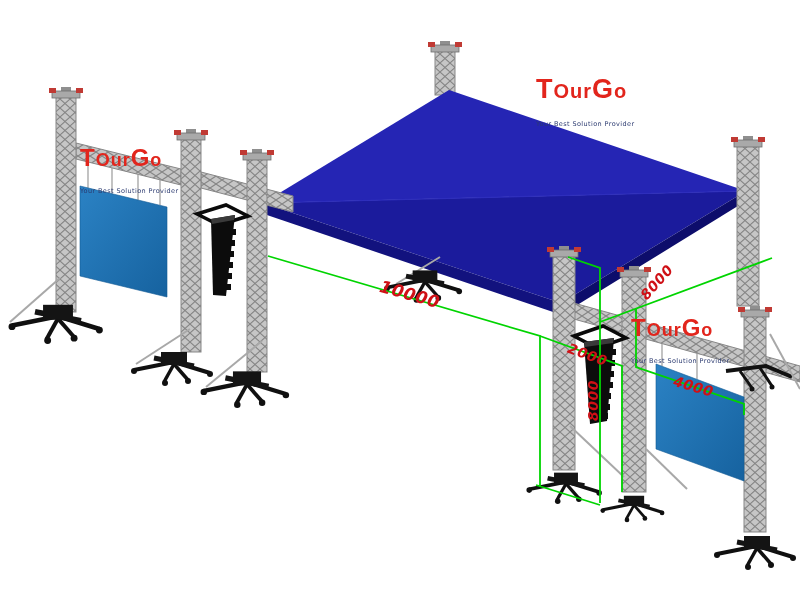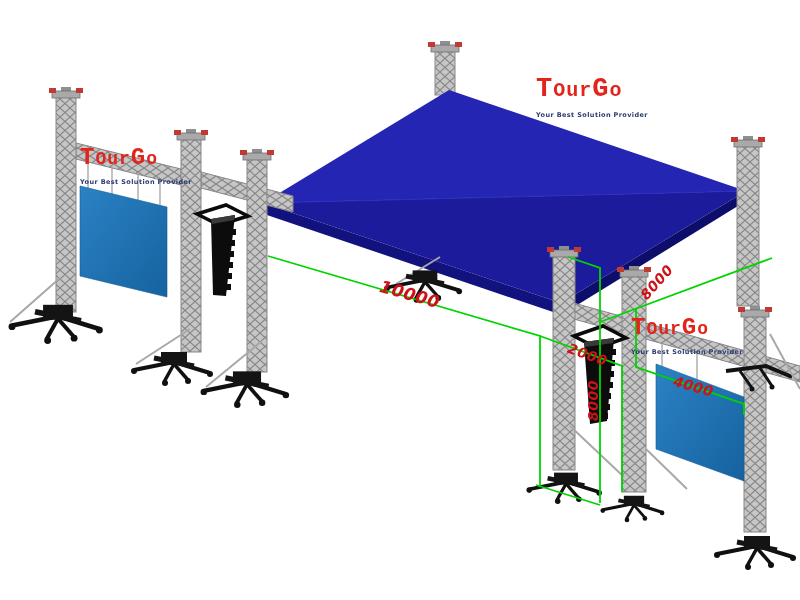--- a/index.html
+++ b/index.html
@@ -37,24 +37,24 @@
     transform-origin:0 0;white-space:nowrap;letter-spacing:.5px;
   }
   #dim-10000{left:383px;top:276px;font-size:17px;transform:rotate(16deg);}
   #dim-2000{left:571px;top:340px;transform:rotate(20deg);}
   #dim-8000-h{left:585px;top:421px;transform:rotate(-90deg);}
   #dim-8000-s{left:637px;top:292px;transform:rotate(-48deg);}
   #dim-4000{left:676px;top:373px;transform:rotate(16deg);}
 
   
   .logo{position:absolute;white-space:nowrap;line-height:1;}
-  .logo-word{color:var(--logo-red,#e2251c);font-family:Liberation Mono, monospace;font-weight:bold;letter-spacing:1px;}
+  .logo-word{color:var(--logo-red,#e2251c);font-family:Liberation Sans, sans-serif;font-weight:bold;letter-spacing:1px;}
   .logo-word .big{font-size:24px;}
   .logo-word .small{font-size:18px;}
-  .logo-tag{color:var(--tagline-navy,#2b3a70);font-size:6.5px;font-weight:bold;letter-spacing:.4px;margin-top:9px;}
+  .logo-tag{color:var(--tagline-navy,#2b3a70);font-size:6.5px;font-weight:normal;letter-spacing:.4px;margin-top:18px;}
   #logo-top{left:536px;top:76px;}
   #logo-top .big{font-size:27px;}
   #logo-top .small{font-size:20px;}
   #logo-left{left:80px;top:146px;}
   #logo-right{left:631px;top:316px;}
 </style>
 </head>
 <body>
 
 <div id="stage">

